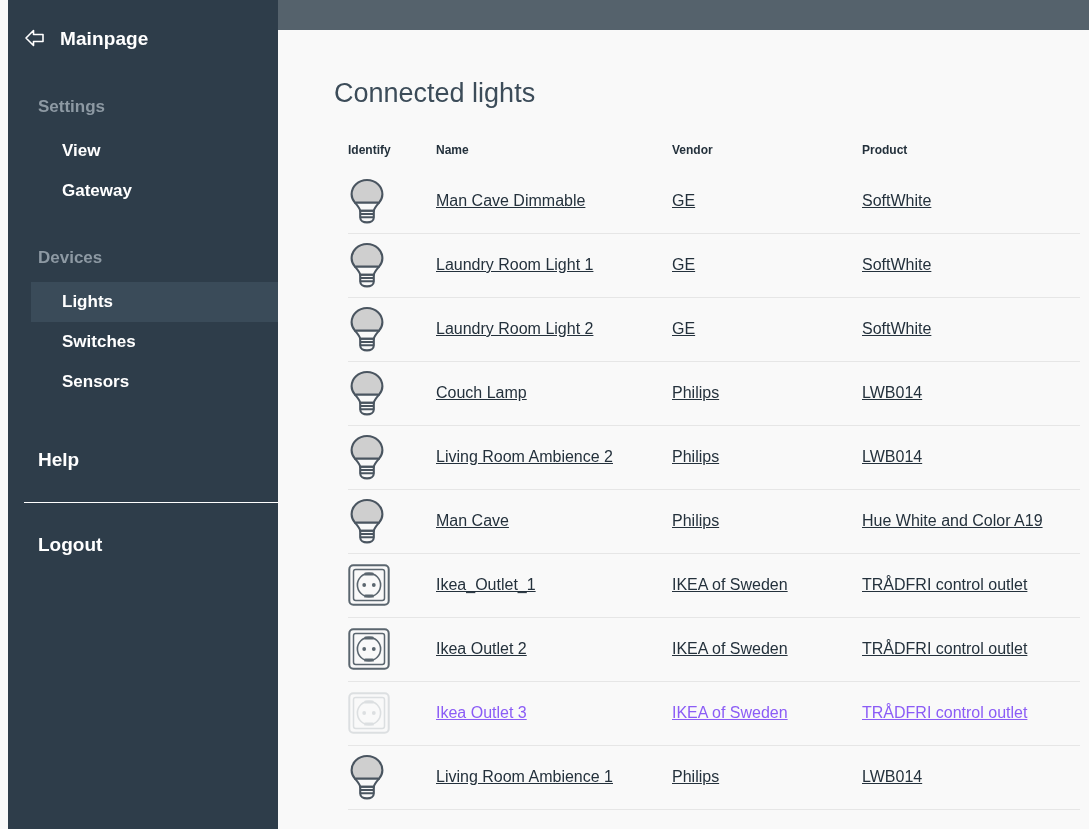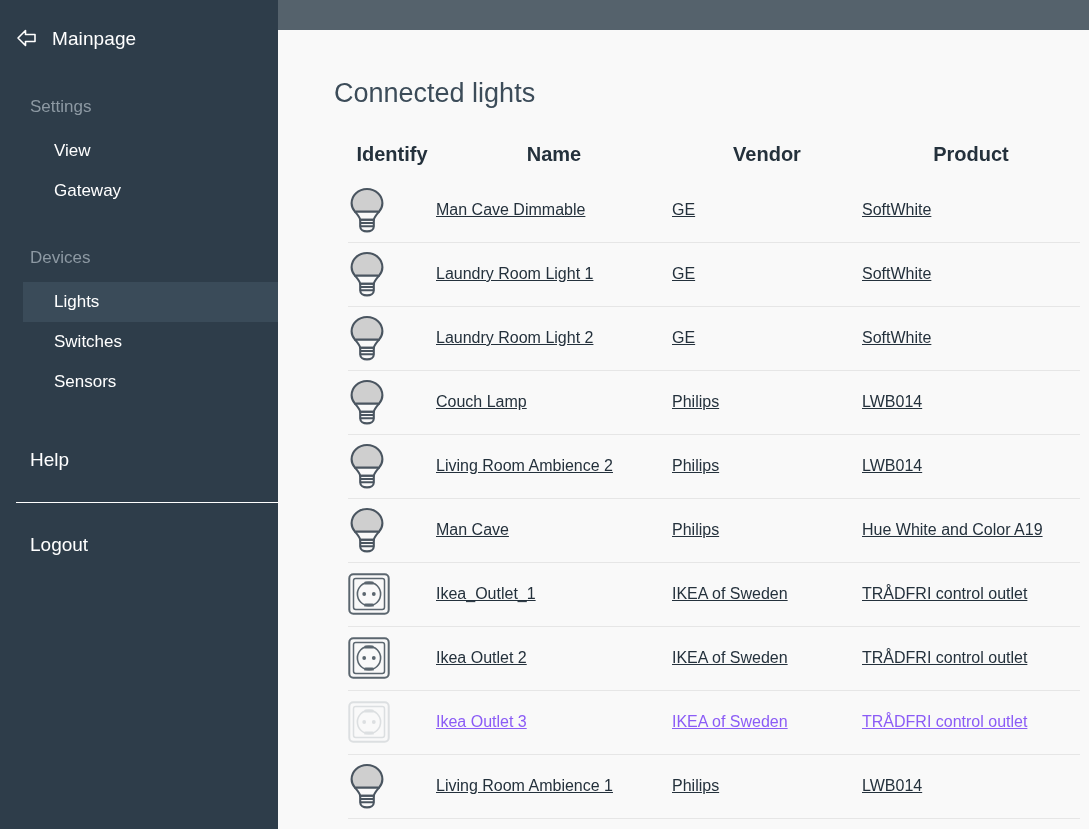--- a/index.html
+++ b/index.html
@@ -7,24 +7,25 @@
     margin: 0; padding: 0;
     width: 1089px; height: 829px;
     overflow: hidden;
     font-family: "Liberation Sans", sans-serif;
     background: #f9f9f9;
   }
   #app { position: relative; width: 1089px; height: 829px; }
 
   
   #sidebar {
-    position: absolute; left: 0; top: 0;
+    position: absolute; left: 8px; top: 0;
     width: 332px; height: 829px;
     background: #2e3d4a;
     color: #ffffff;
+    font-weight: bold;
   }
   .brand {
     display: flex; align-items: center;
     gap: 12px;
     padding: 20px 0 0 14px;
     height: 56px;
   }
   .back-arrow { width: 26px; height: 26px; display: block; flex: none; }
   .brand-label {
     font-size: 19px; color: #ffffff;
@@ -84,22 +85,22 @@
     line-height: 1;
   }
 
   table.devices {
     border-collapse: collapse;
     margin: 36px 0 0 70px;
     width: 732px;
     table-layout: fixed;
   }
   table.devices th {
-    text-align: center;
-    font-size: 20px;
+    text-align: left;
+    font-size: 12px;
     font-weight: bold;
     color: #24313c;
     padding: 0 0 12px 0;
     vertical-align: bottom;
   }
   th.col-identify { width: 88px; }
   th.col-name     { width: 236px; }
   th.col-vendor   { width: 190px; }
   th.col-product  { width: 218px; }
 

